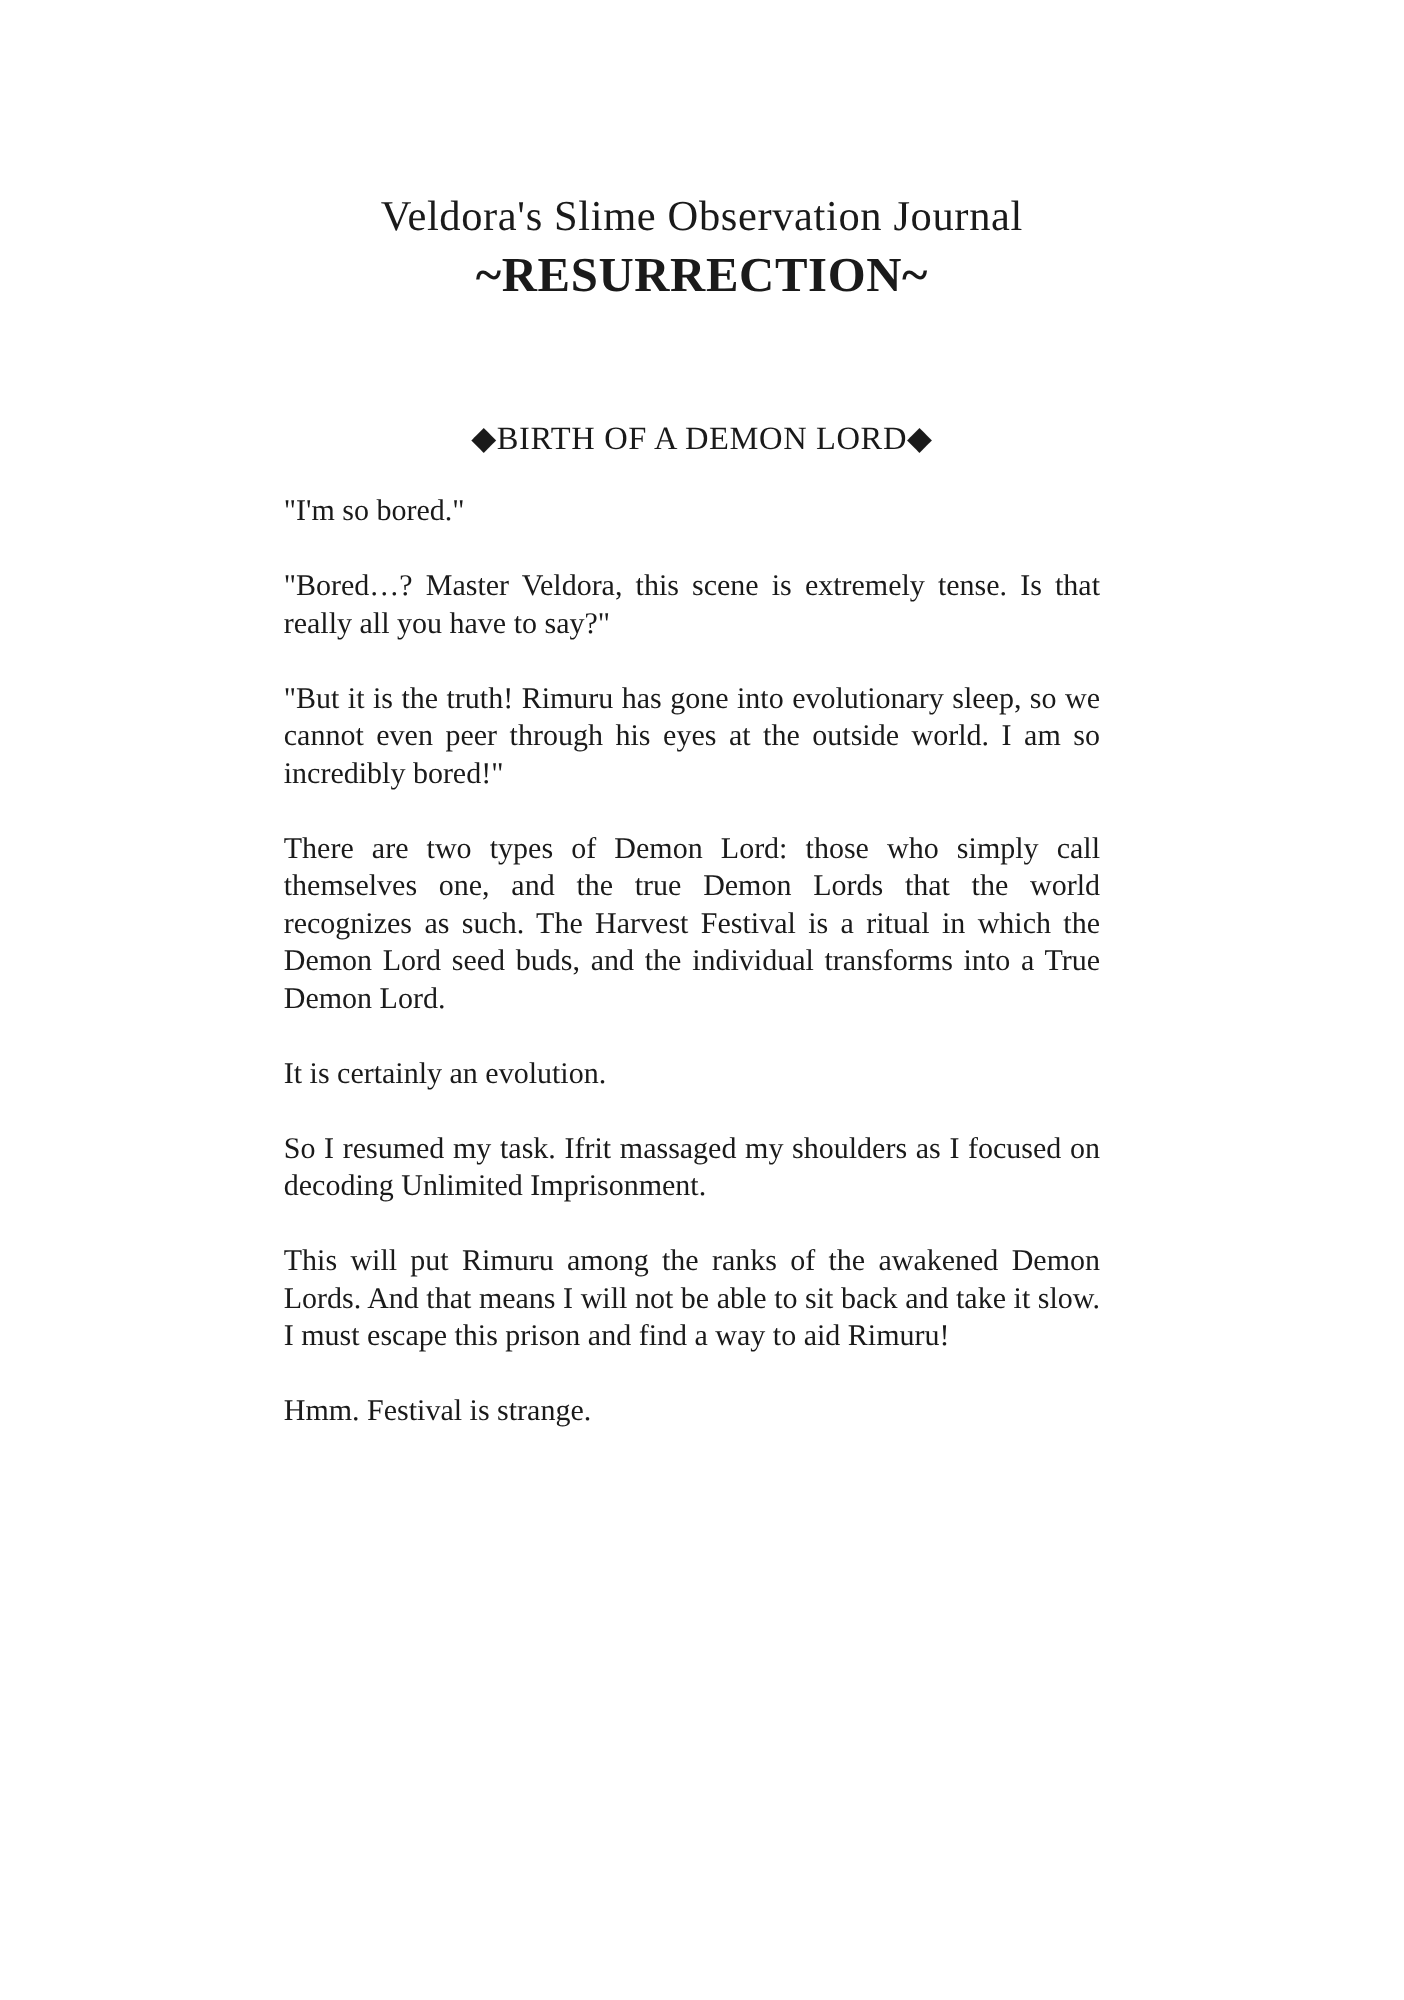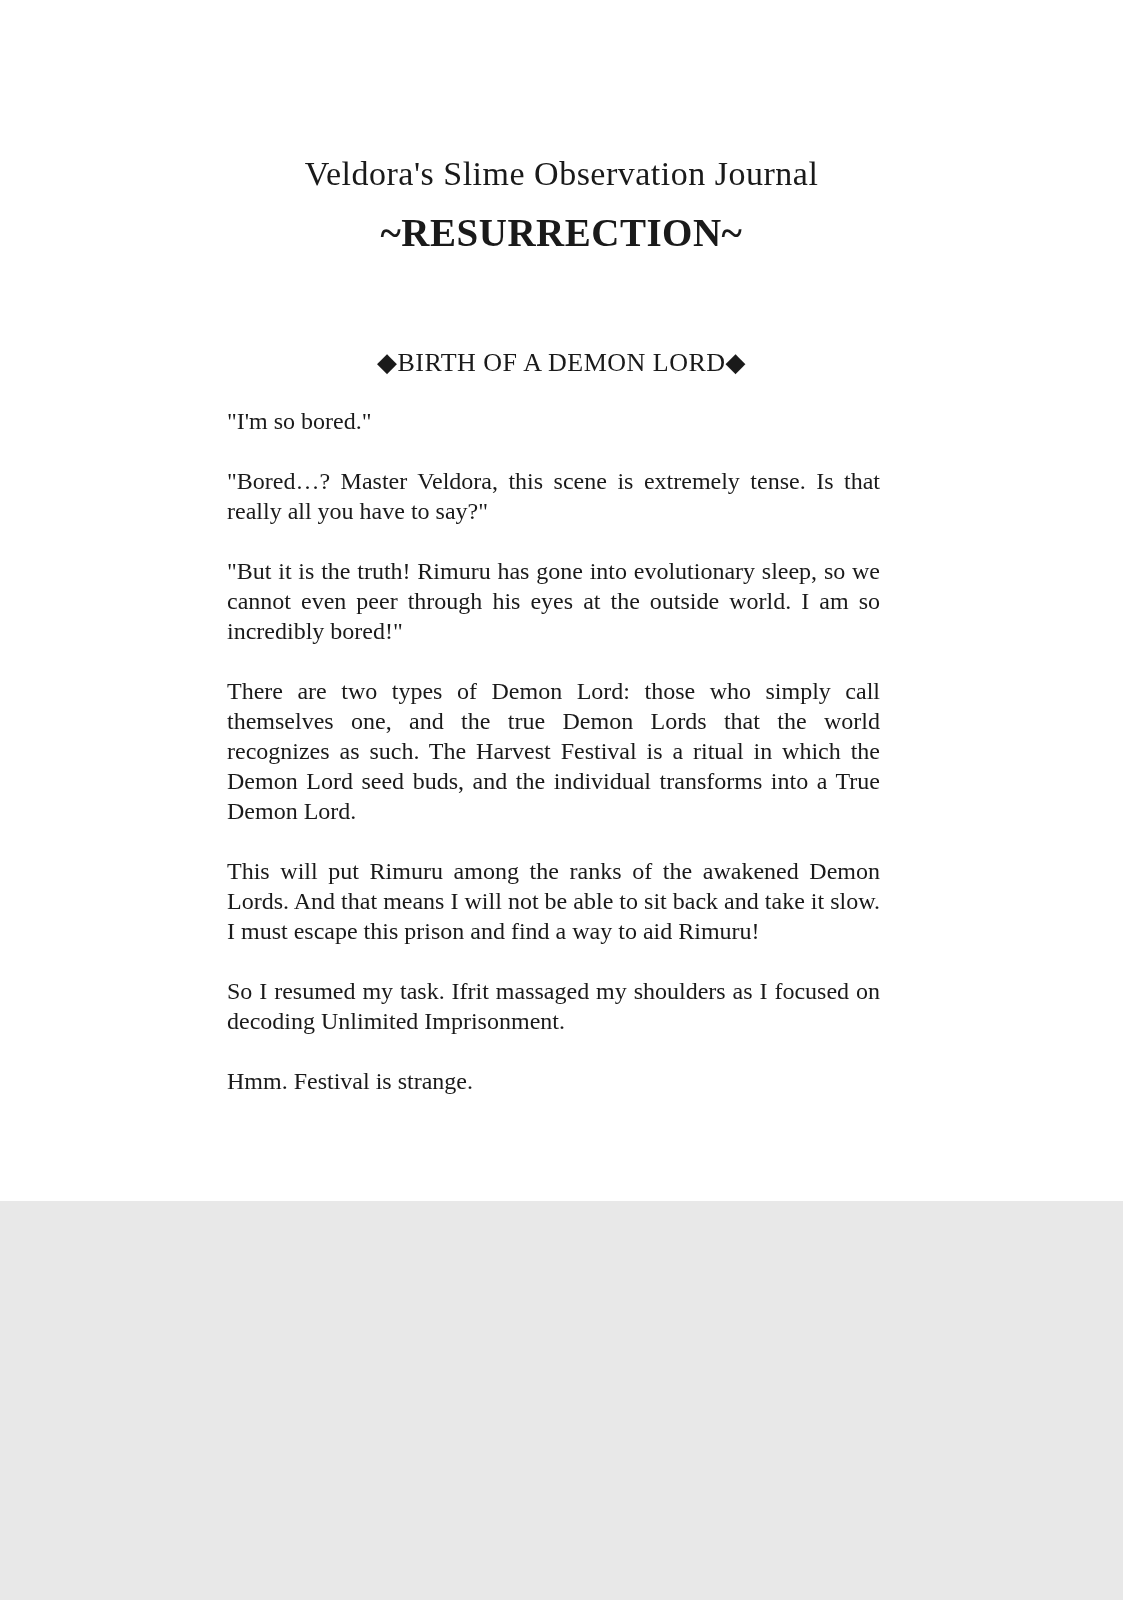--- a/index.html
+++ b/index.html
@@ -10,35 +10,35 @@
     margin: 0;
     padding: 0;
   }
   body {
     background: #e8e8e8;
     font-family: "Liberation Serif", "DejaVu Serif", serif;
   }
   .page {
     position: relative;
     width: 1123px;
-    height: 1201px;
+    height: 1600px;
     background: var(--bg);
     color: var(--ink);
     overflow: hidden;
   }
   .book-title {
     margin: 152px 0 0 0;
     text-align: center;
     font-size: 34px;
     font-weight: 400;
     line-height: 44px;
     letter-spacing: 0.5px;
   }
   .book-subtitle {
-    margin: 12px;
+    margin: 0;
     text-align: center;
     font-size: 39px;
     font-weight: 700;
     line-height: 50px;
     letter-spacing: 0.5px;
   }
   .section-heading {
     margin: 88px 0 0 0;
     text-align: center;
     font-size: 26px;
@@ -64,17 +64,18 @@
 
 <div class="page">
   <h1 class="book-title">Veldora's Slime Observation Journal</h1>
   <h2 class="book-subtitle">~RESURRECTION~</h2>
   <h3 class="section-heading">◆BIRTH OF A DEMON LORD◆</h3>
   <div class="body-text" id="body-paragraphs">
       <p>"I'm so bored."</p>
       <p>"Bored…? Master Veldora, this scene is extremely tense. Is that really all you have to say?"</p>
       <p>"But it is the truth! Rimuru has gone into evolutionary sleep, so we cannot even peer through his eyes at the outside world. I am so incredibly bored!"</p>
       <p>There are two types of Demon Lord: those who simply call themselves one, and the true Demon Lords that the world recognizes as such. The Harvest Festival is a ritual in which the Demon Lord seed buds, and the individual transforms into a True Demon Lord.</p>
+      <p>It is certainly an evolution.</p>
+      <p>So I resumed my task. Ifrit massaged my shoulders as I focused on decoding Unlimited Imprisonment.</p>
       <p>This will put Rimuru among the ranks of the awakened Demon Lords. And that means I will not be able to sit back and take it slow. I must escape this prison and find a way to aid Rimuru!</p>
-      <p>So I resumed my task. Ifrit massaged my shoulders as I focused on decoding Unlimited Imprisonment.</p>
       <p>Hmm. Festival is strange.</p>
     </div>
 </div>
 
 </body></html>

